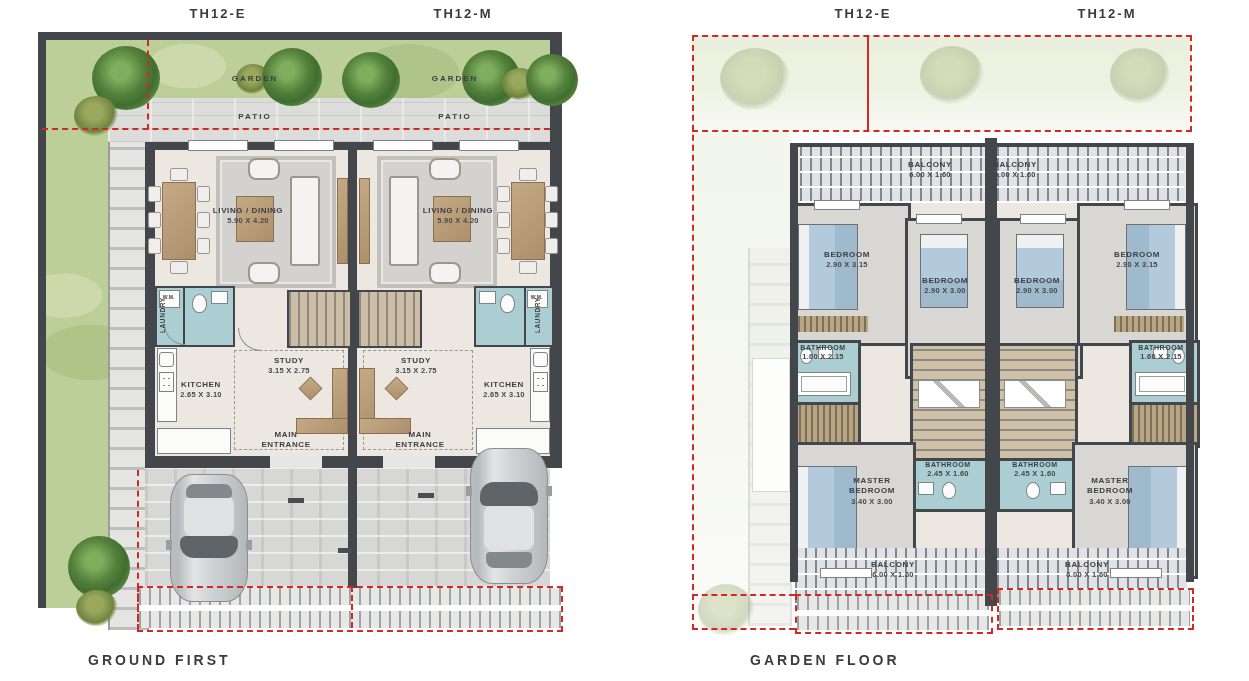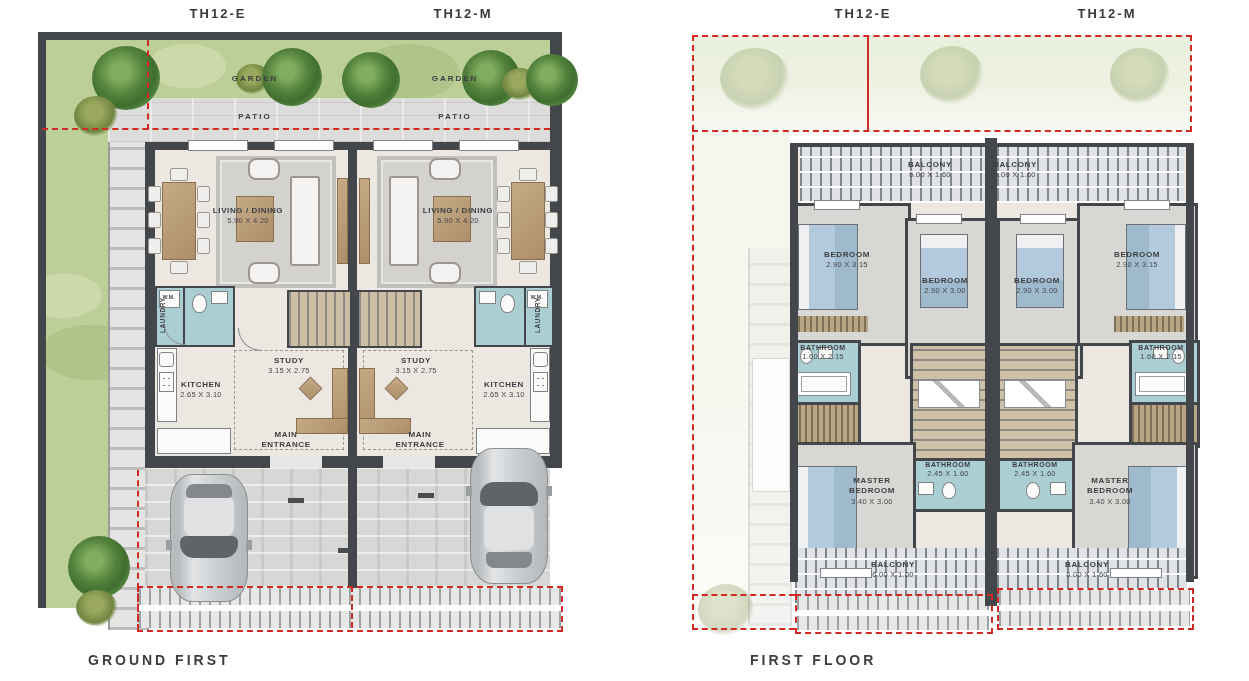--- a/index.html
+++ b/index.html
@@ -2,21 +2,21 @@
 <html><head>
 <meta charset="utf-8">
 <style>
   html,body{margin:0;padding:0;background:#fff;}
   .canvas{position:relative;width:1249px;height:681px;background:#ffffff;overflow:hidden;
           font-family:"Liberation Sans",sans-serif;}
   .a{position:absolute;}
   .wall{background:#43464a;}
   .lbl{font-weight:bold;font-size:8px;line-height:1.3;letter-spacing:.6px;color:#3c3f43;
        text-align:center;text-transform:uppercase;z-index:30;}
-  .dim{display:block;font-weight:400;font-size:7.5px;letter-spacing:.3px;color:#45484c;}
+  .dim{display:block;font-weight:700;font-size:7.5px;letter-spacing:.3px;color:#45484c;}
   .title{font-weight:bold;font-size:13px;letter-spacing:2px;color:#3a3a3a;text-align:center;z-index:40;}
   .caption{font-weight:600;font-size:14px;letter-spacing:3px;color:#3d3d3d;z-index:40;}
   .vtext{writing-mode:vertical-rl;transform:rotate(180deg);}
   .garden{background:
      radial-gradient(70px 40px at 28% 45%, #cdd9ab 0 55%, rgba(0,0,0,0) 56%),
      radial-gradient(90px 50px at 72% 55%, #aec489 0 55%, rgba(0,0,0,0) 56%),
      #bccf99;}
   .palegreen{background:linear-gradient(180deg,#e9efdc 0%,#eef2e3 55%,#f8f9f4 100%);}
   .patio{background:
      repeating-linear-gradient(90deg, rgba(255,255,255,.4) 0 2px, rgba(0,0,0,0) 2px 42px),
@@ -376,15 +376,15 @@
       <span class="dim">6.00 X 1.60</span>
     </div>
   </div>
 
   <div class="a title" style="left:183px;top:6px;width:70px;">TH12-E</div>
   <div class="a title" style="left:428px;top:6px;width:70px;">TH12-M</div>
   <div class="a title" style="left:828px;top:6px;width:70px;">TH12-E</div>
   <div class="a title" style="left:1072px;top:6px;width:70px;">TH12-M</div>
 
   <div class="a caption" style="left:88px;top:652px;">GROUND FIRST</div>
-  <div class="a caption" style="left:750px;top:652px;">FIRST FLOOR</div>
+  <div class="a caption" style="left:750px;top:652px;">GARDEN FLOOR</div>
 
 </div>
 
 </body></html>

